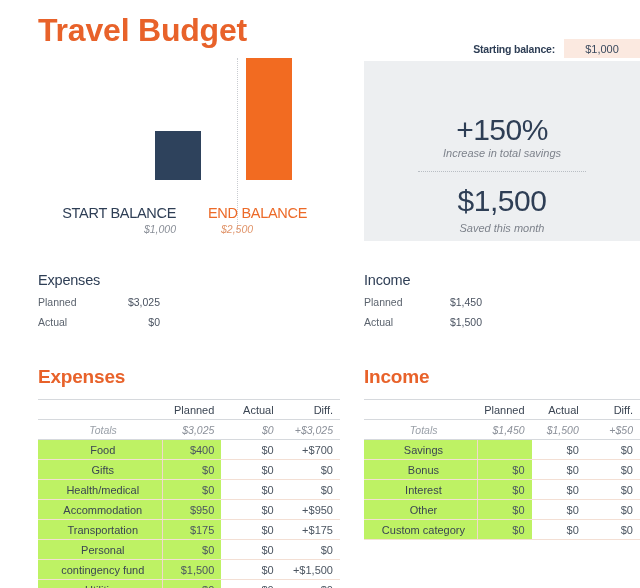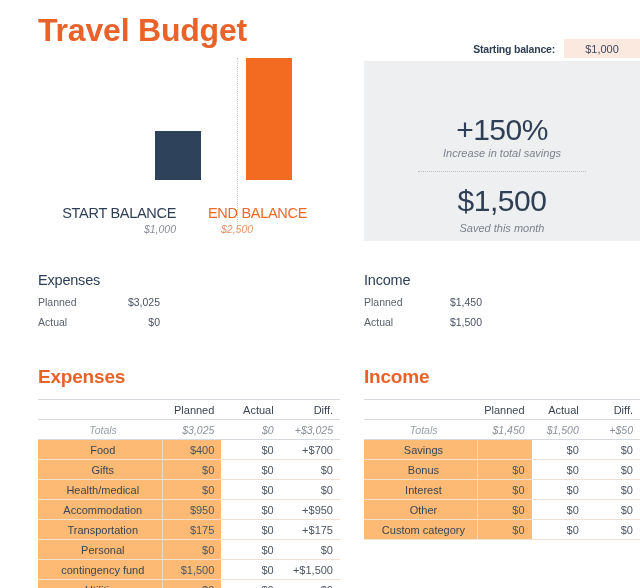--- a/index.html
+++ b/index.html
@@ -126,21 +126,21 @@
     font-weight: bold; font-size: 11.5px; color: #2E3E55;
     border-bottom: 1px solid #D6D9DD; height: 22px;
   }
   thead tr.hdr-top th { border-top: 1px solid #D6D9DD; }
   tr.totals td {
     font-style: italic; color: #8B9099; font-size: 10.5px;
     border-bottom: 1px solid #D6D9DD;
   }
   tr.totals td.col-name { color: #9AA0A8; }
   tbody tr.item td { border-bottom: 1px solid #F3DFD4; }
-  tbody tr.item td.fill-peach { background: #fdba74; }
+  tbody tr.item td.fill-peach { background: #bef264; }
   tbody tr.item td.col-num.zero,
   tr.totals td.col-num { }
   tbody tr.item td.col-num { color: #4B5561; }
   tbody tr.item td.sep { border-right: 1px solid #F1D8CB; }
 
   
   td.selected {
     position: relative;
     outline: 2px solid #1F6FC4; outline-offset: -2px;
     background: #FAE4D8;

